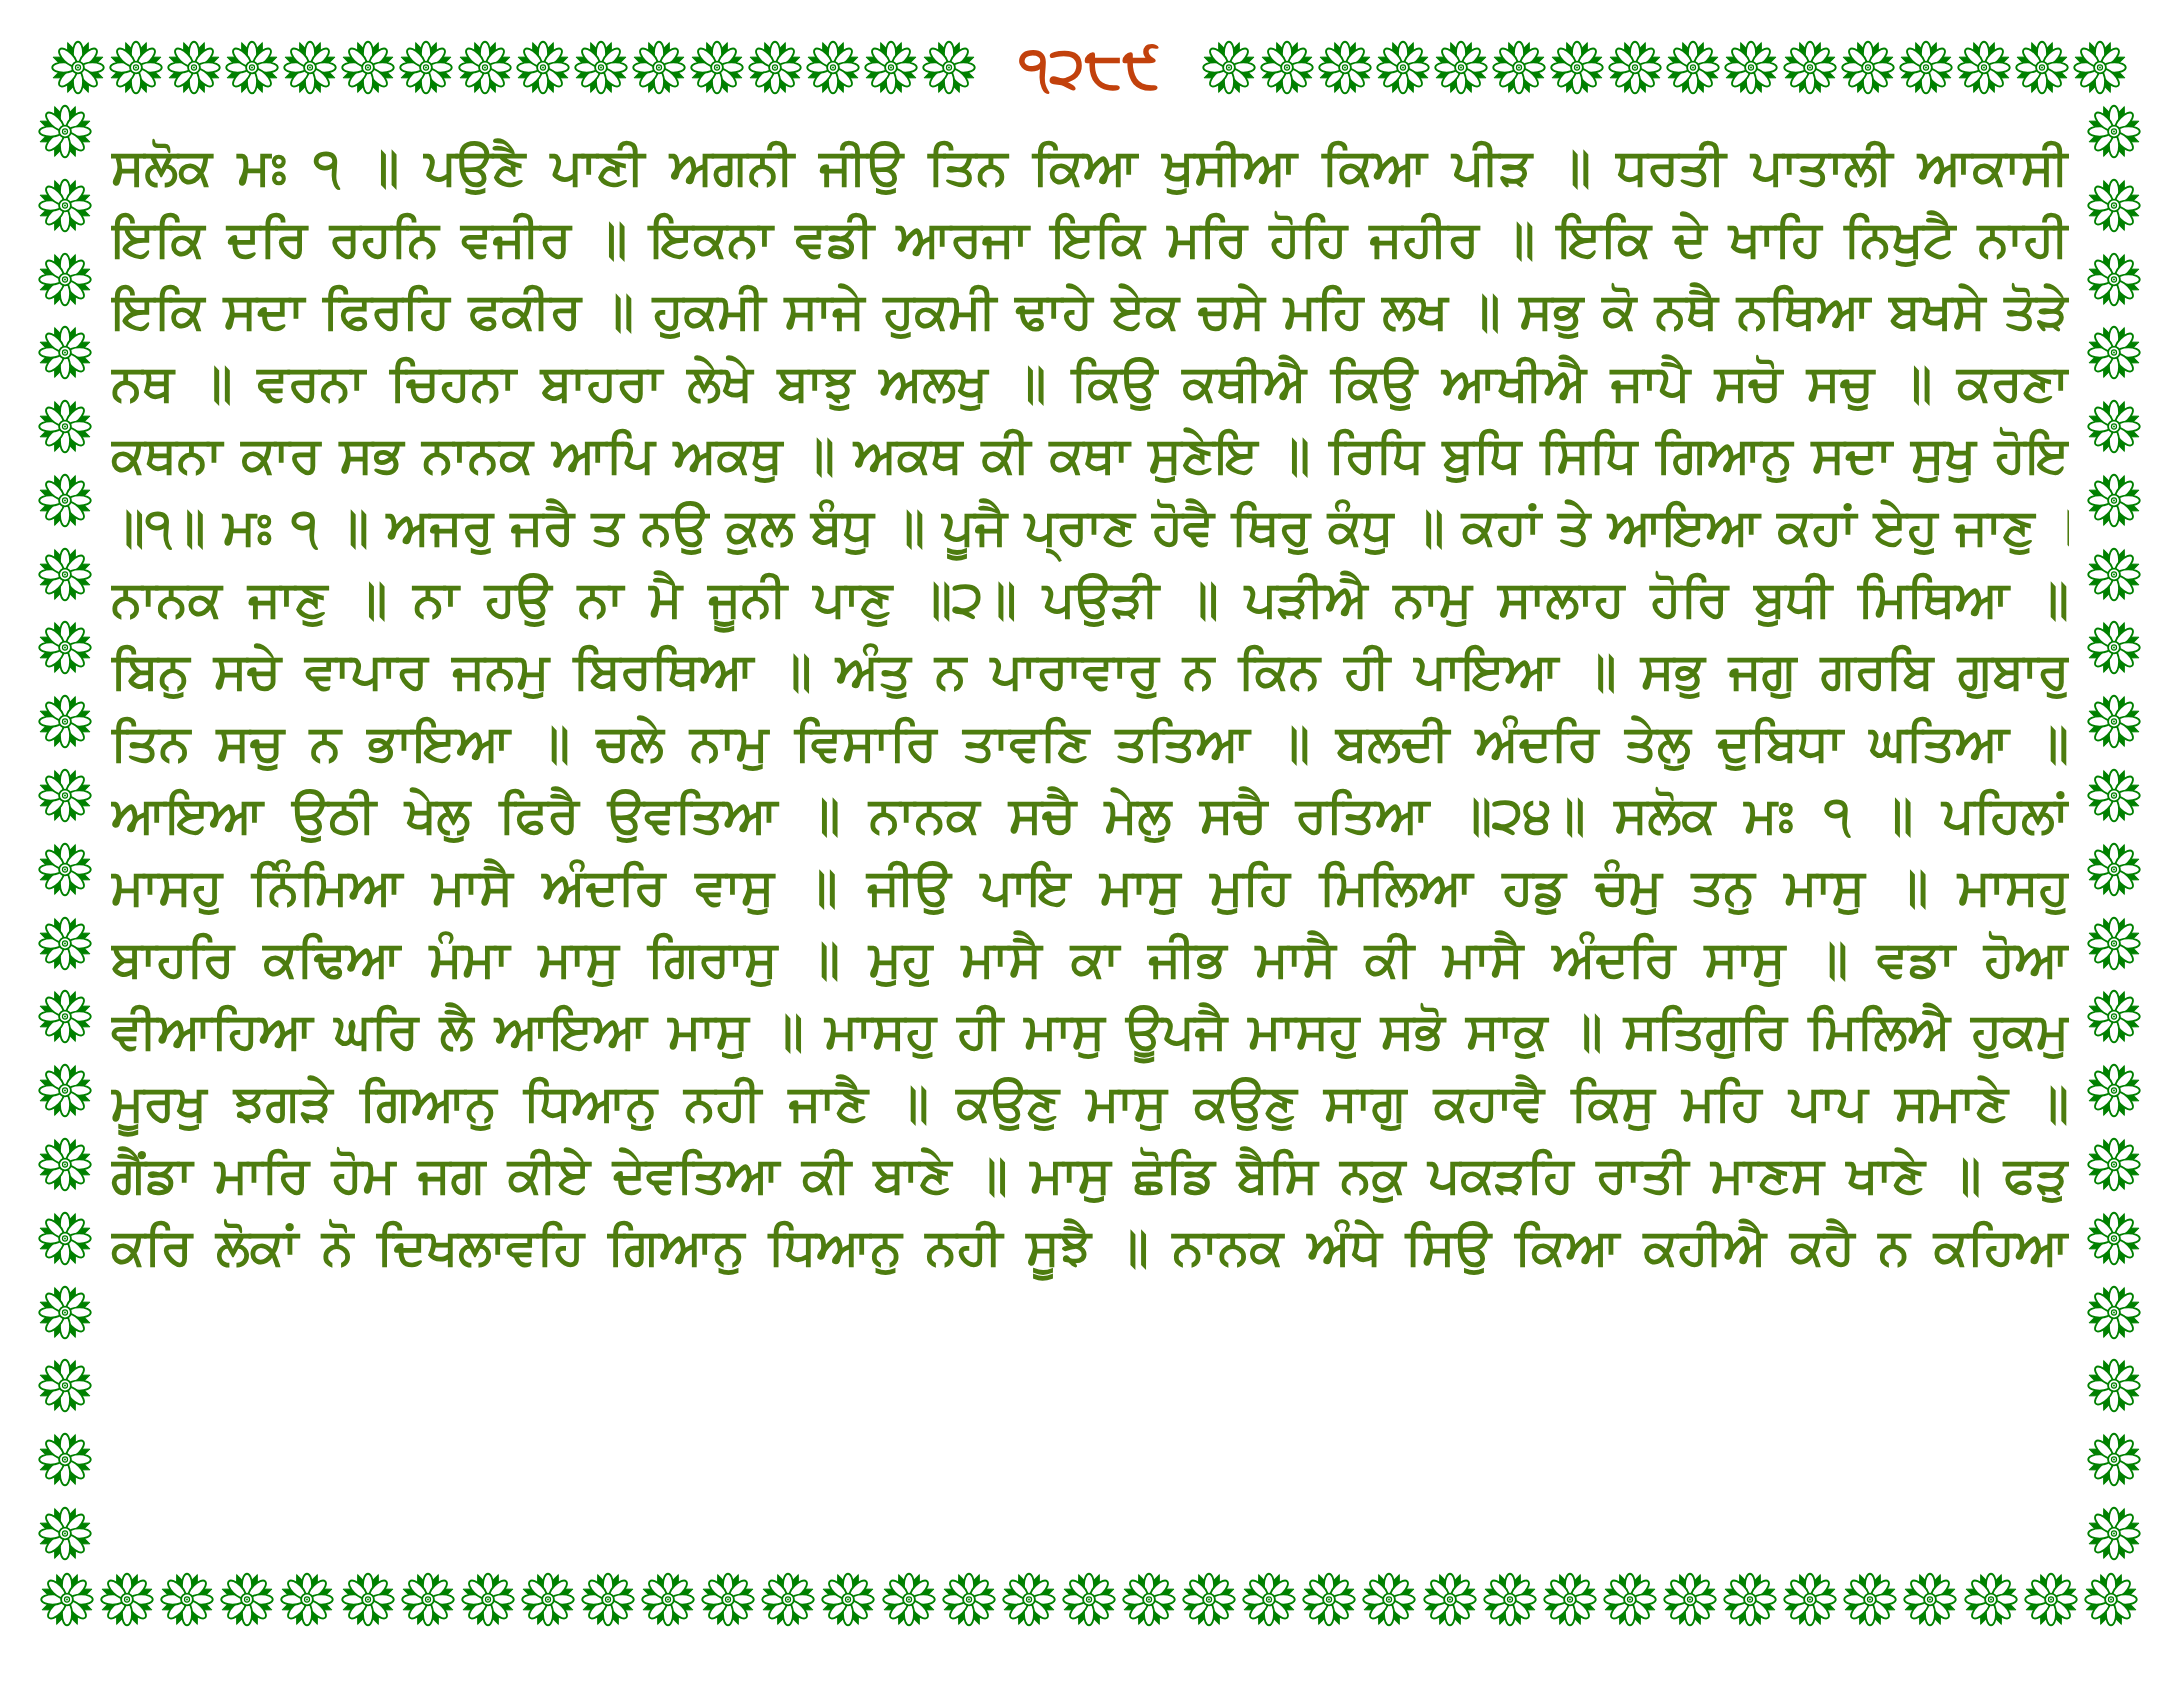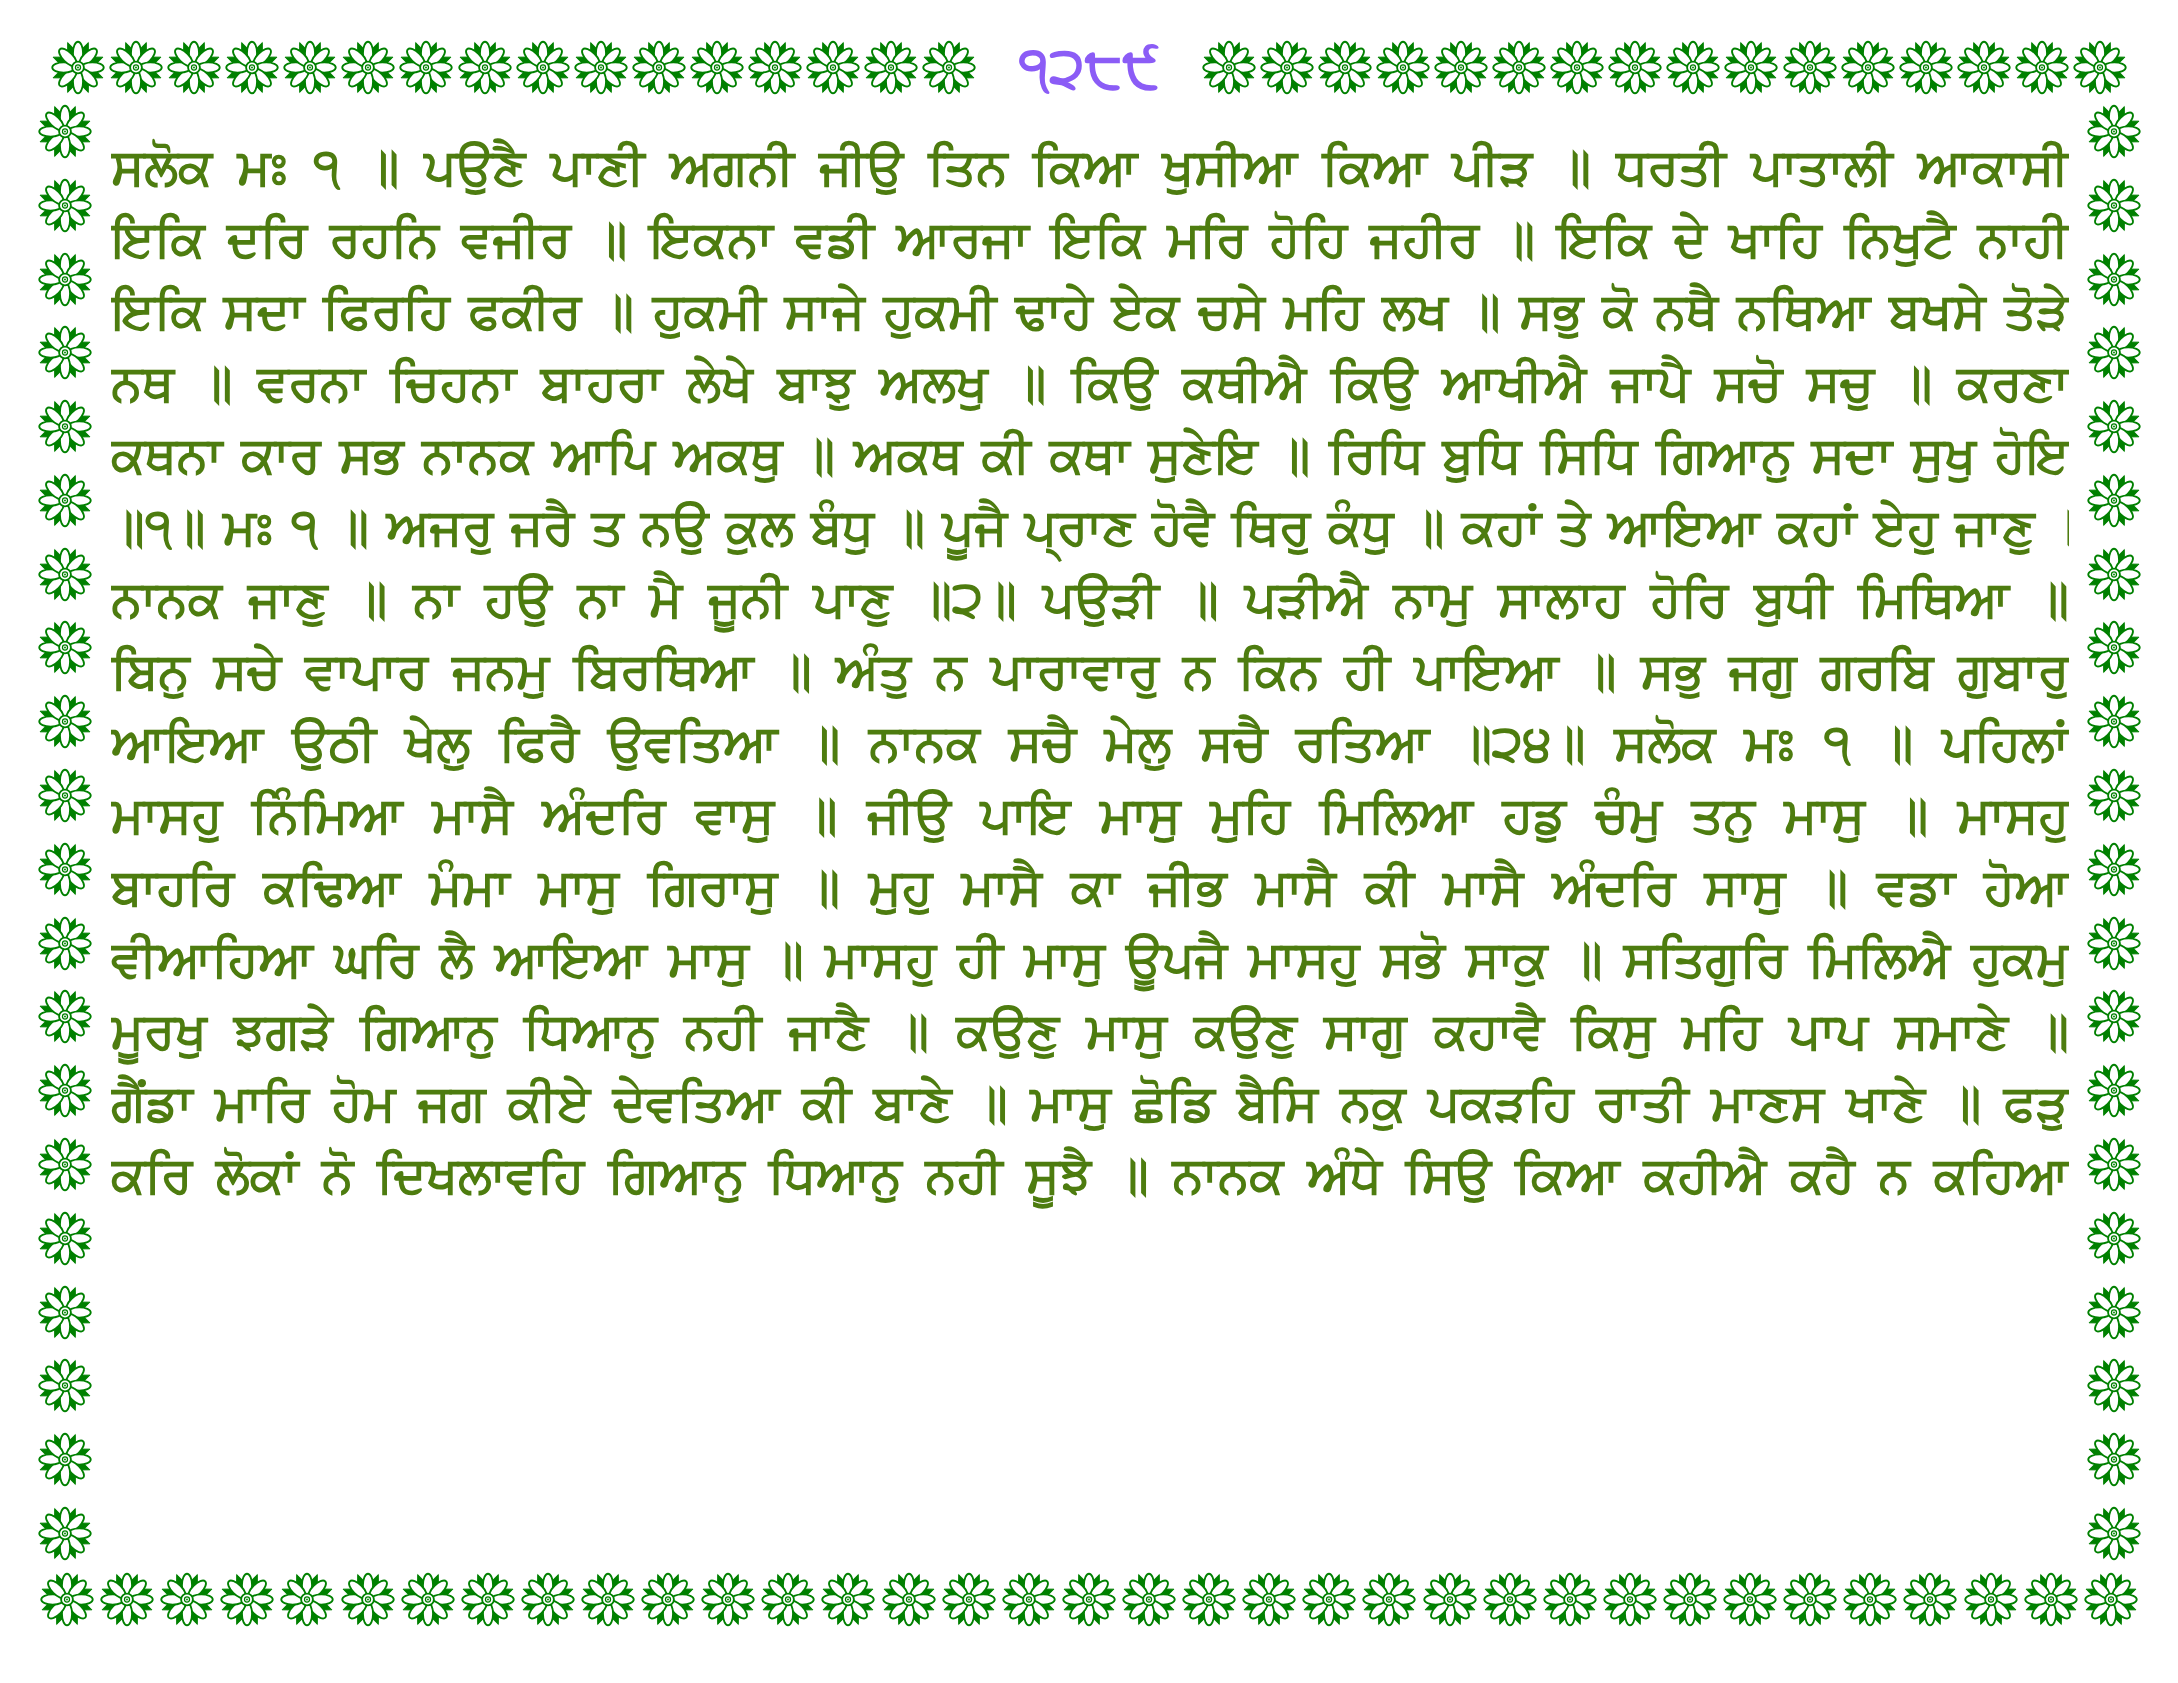--- a/index.html
+++ b/index.html
@@ -15,21 +15,21 @@
   
   .border-top{
     position:absolute;top:35px;left:51px;right:51px;height:65px;
     display:flex;align-items:center;
   }
   .flower-strip{flex:1 1 auto;display:flex;justify-content:space-between;align-items:center;overflow:hidden;}
   .page-number{
     flex:0 0 auto;
     padding:0 42px;
     font-size:57px;line-height:65px;
-    font-weight:bold;color:#8b5cf6;
+    font-weight:bold;color:#c2410c;
     white-space:nowrap;
   }
   .border-left,.border-right{
     position:absolute;top:101px;height:1463px;width:57px;
     display:flex;flex-direction:column;justify-content:space-between;align-items:center;
   }
   .border-left{left:36px;}
   .border-right{right:36px;}
   .border-bottom{
     position:absolute;top:1567px;left:40px;right:40px;height:65px;
@@ -424,20 +424,21 @@
 
 <div class="text-block">
   <div class="text-line">ਸਲੋਕ ਮਃ ੧ ॥ ਪਉਣੈ ਪਾਣੀ ਅਗਨੀ ਜੀਉ ਤਿਨ ਕਿਆ ਖੁਸੀਆ ਕਿਆ ਪੀੜ ॥ ਧਰਤੀ ਪਾਤਾਲੀ ਆਕਾਸੀ</div>
   <div class="text-line">ਇਕਿ ਦਰਿ ਰਹਨਿ ਵਜੀਰ ॥ ਇਕਨਾ ਵਡੀ ਆਰਜਾ ਇਕਿ ਮਰਿ ਹੋਹਿ ਜਹੀਰ ॥ ਇਕਿ ਦੇ ਖਾਹਿ ਨਿਖੁਟੈ ਨਾਹੀ</div>
   <div class="text-line">ਇਕਿ ਸਦਾ ਫਿਰਹਿ ਫਕੀਰ ॥ ਹੁਕਮੀ ਸਾਜੇ ਹੁਕਮੀ ਢਾਹੇ ਏਕ ਚਸੇ ਮਹਿ ਲਖ ॥ ਸਭੁ ਕੋ ਨਥੈ ਨਥਿਆ ਬਖਸੇ ਤੋੜੇ</div>
   <div class="text-line">ਨਥ ॥ ਵਰਨਾ ਚਿਹਨਾ ਬਾਹਰਾ ਲੇਖੇ ਬਾਝੁ ਅਲਖੁ ॥ ਕਿਉ ਕਥੀਐ ਕਿਉ ਆਖੀਐ ਜਾਪੈ ਸਚੋ ਸਚੁ ॥ ਕਰਣਾ</div>
   <div class="text-line">ਕਥਨਾ ਕਾਰ ਸਭ ਨਾਨਕ ਆਪਿ ਅਕਥੁ ॥ ਅਕਥ ਕੀ ਕਥਾ ਸੁਣੇਇ ॥ ਰਿਧਿ ਬੁਧਿ ਸਿਧਿ ਗਿਆਨੁ ਸਦਾ ਸੁਖੁ ਹੋਇ</div>
   <div class="text-line">॥੧॥ ਮਃ ੧ ॥ ਅਜਰੁ ਜਰੈ ਤ ਨਉ ਕੁਲ ਬੰਧੁ ॥ ਪੂਜੈ ਪ੍ਰਾਣ ਹੋਵੈ ਥਿਰੁ ਕੰਧੁ ॥ ਕਹਾਂ ਤੇ ਆਇਆ ਕਹਾਂ ਏਹੁ ਜਾਣੁ ॥</div>
   <div class="text-line">ਨਾਨਕ ਜਾਣੁ ॥ ਨਾ ਹਉ ਨਾ ਮੈ ਜੂਨੀ ਪਾਣੁ ॥੨॥ ਪਉੜੀ ॥ ਪੜੀਐ ਨਾਮੁ ਸਾਲਾਹ ਹੋਰਿ ਬੁਧੀ ਮਿਥਿਆ ॥</div>
   <div class="text-line">ਬਿਨੁ ਸਚੇ ਵਾਪਾਰ ਜਨਮੁ ਬਿਰਥਿਆ ॥ ਅੰਤੁ ਨ ਪਾਰਾਵਾਰੁ ਨ ਕਿਨ ਹੀ ਪਾਇਆ ॥ ਸਭੁ ਜਗੁ ਗਰਬਿ ਗੁਬਾਰੁ</div>
+  <div class="text-line">ਤਿਨ ਸਚੁ ਨ ਭਾਇਆ ॥ ਚਲੇ ਨਾਮੁ ਵਿਸਾਰਿ ਤਾਵਣਿ ਤਤਿਆ ॥ ਬਲਦੀ ਅੰਦਰਿ ਤੇਲੁ ਦੁਬਿਧਾ ਘਤਿਆ ॥</div>
   <div class="text-line">ਆਇਆ ਉਠੀ ਖੇਲੁ ਫਿਰੈ ਉਵਤਿਆ ॥ ਨਾਨਕ ਸਚੈ ਮੇਲੁ ਸਚੈ ਰਤਿਆ ॥੨੪॥ ਸਲੋਕ ਮਃ ੧ ॥ ਪਹਿਲਾਂ</div>
   <div class="text-line">ਮਾਸਹੁ ਨਿੰਮਿਆ ਮਾਸੈ ਅੰਦਰਿ ਵਾਸੁ ॥ ਜੀਉ ਪਾਇ ਮਾਸੁ ਮੁਹਿ ਮਿਲਿਆ ਹਡੁ ਚੰਮੁ ਤਨੁ ਮਾਸੁ ॥ ਮਾਸਹੁ</div>
   <div class="text-line">ਬਾਹਰਿ ਕਢਿਆ ਮੰਮਾ ਮਾਸੁ ਗਿਰਾਸੁ ॥ ਮੁਹੁ ਮਾਸੈ ਕਾ ਜੀਭ ਮਾਸੈ ਕੀ ਮਾਸੈ ਅੰਦਰਿ ਸਾਸੁ ॥ ਵਡਾ ਹੋਆ</div>
   <div class="text-line">ਵੀਆਹਿਆ ਘਰਿ ਲੈ ਆਇਆ ਮਾਸੁ ॥ ਮਾਸਹੁ ਹੀ ਮਾਸੁ ਊਪਜੈ ਮਾਸਹੁ ਸਭੋ ਸਾਕੁ ॥ ਸਤਿਗੁਰਿ ਮਿਲਿਐ ਹੁਕਮੁ</div>
   <div class="text-line">ਮੂਰਖੁ ਝਗੜੇ ਗਿਆਨੁ ਧਿਆਨੁ ਨਹੀ ਜਾਣੈ ॥ ਕਉਣੁ ਮਾਸੁ ਕਉਣੁ ਸਾਗੁ ਕਹਾਵੈ ਕਿਸੁ ਮਹਿ ਪਾਪ ਸਮਾਣੇ ॥</div>
   <div class="text-line">ਗੈਂਡਾ ਮਾਰਿ ਹੋਮ ਜਗ ਕੀਏ ਦੇਵਤਿਆ ਕੀ ਬਾਣੇ ॥ ਮਾਸੁ ਛੋਡਿ ਬੈਸਿ ਨਕੁ ਪਕੜਹਿ ਰਾਤੀ ਮਾਣਸ ਖਾਣੇ ॥ ਫੜੁ</div>
   <div class="text-line">ਕਰਿ ਲੋਕਾਂ ਨੋ ਦਿਖਲਾਵਹਿ ਗਿਆਨੁ ਧਿਆਨੁ ਨਹੀ ਸੂਝੈ ॥ ਨਾਨਕ ਅੰਧੇ ਸਿਉ ਕਿਆ ਕਹੀਐ ਕਹੈ ਨ ਕਹਿਆ</div>
 </div>
 
 

